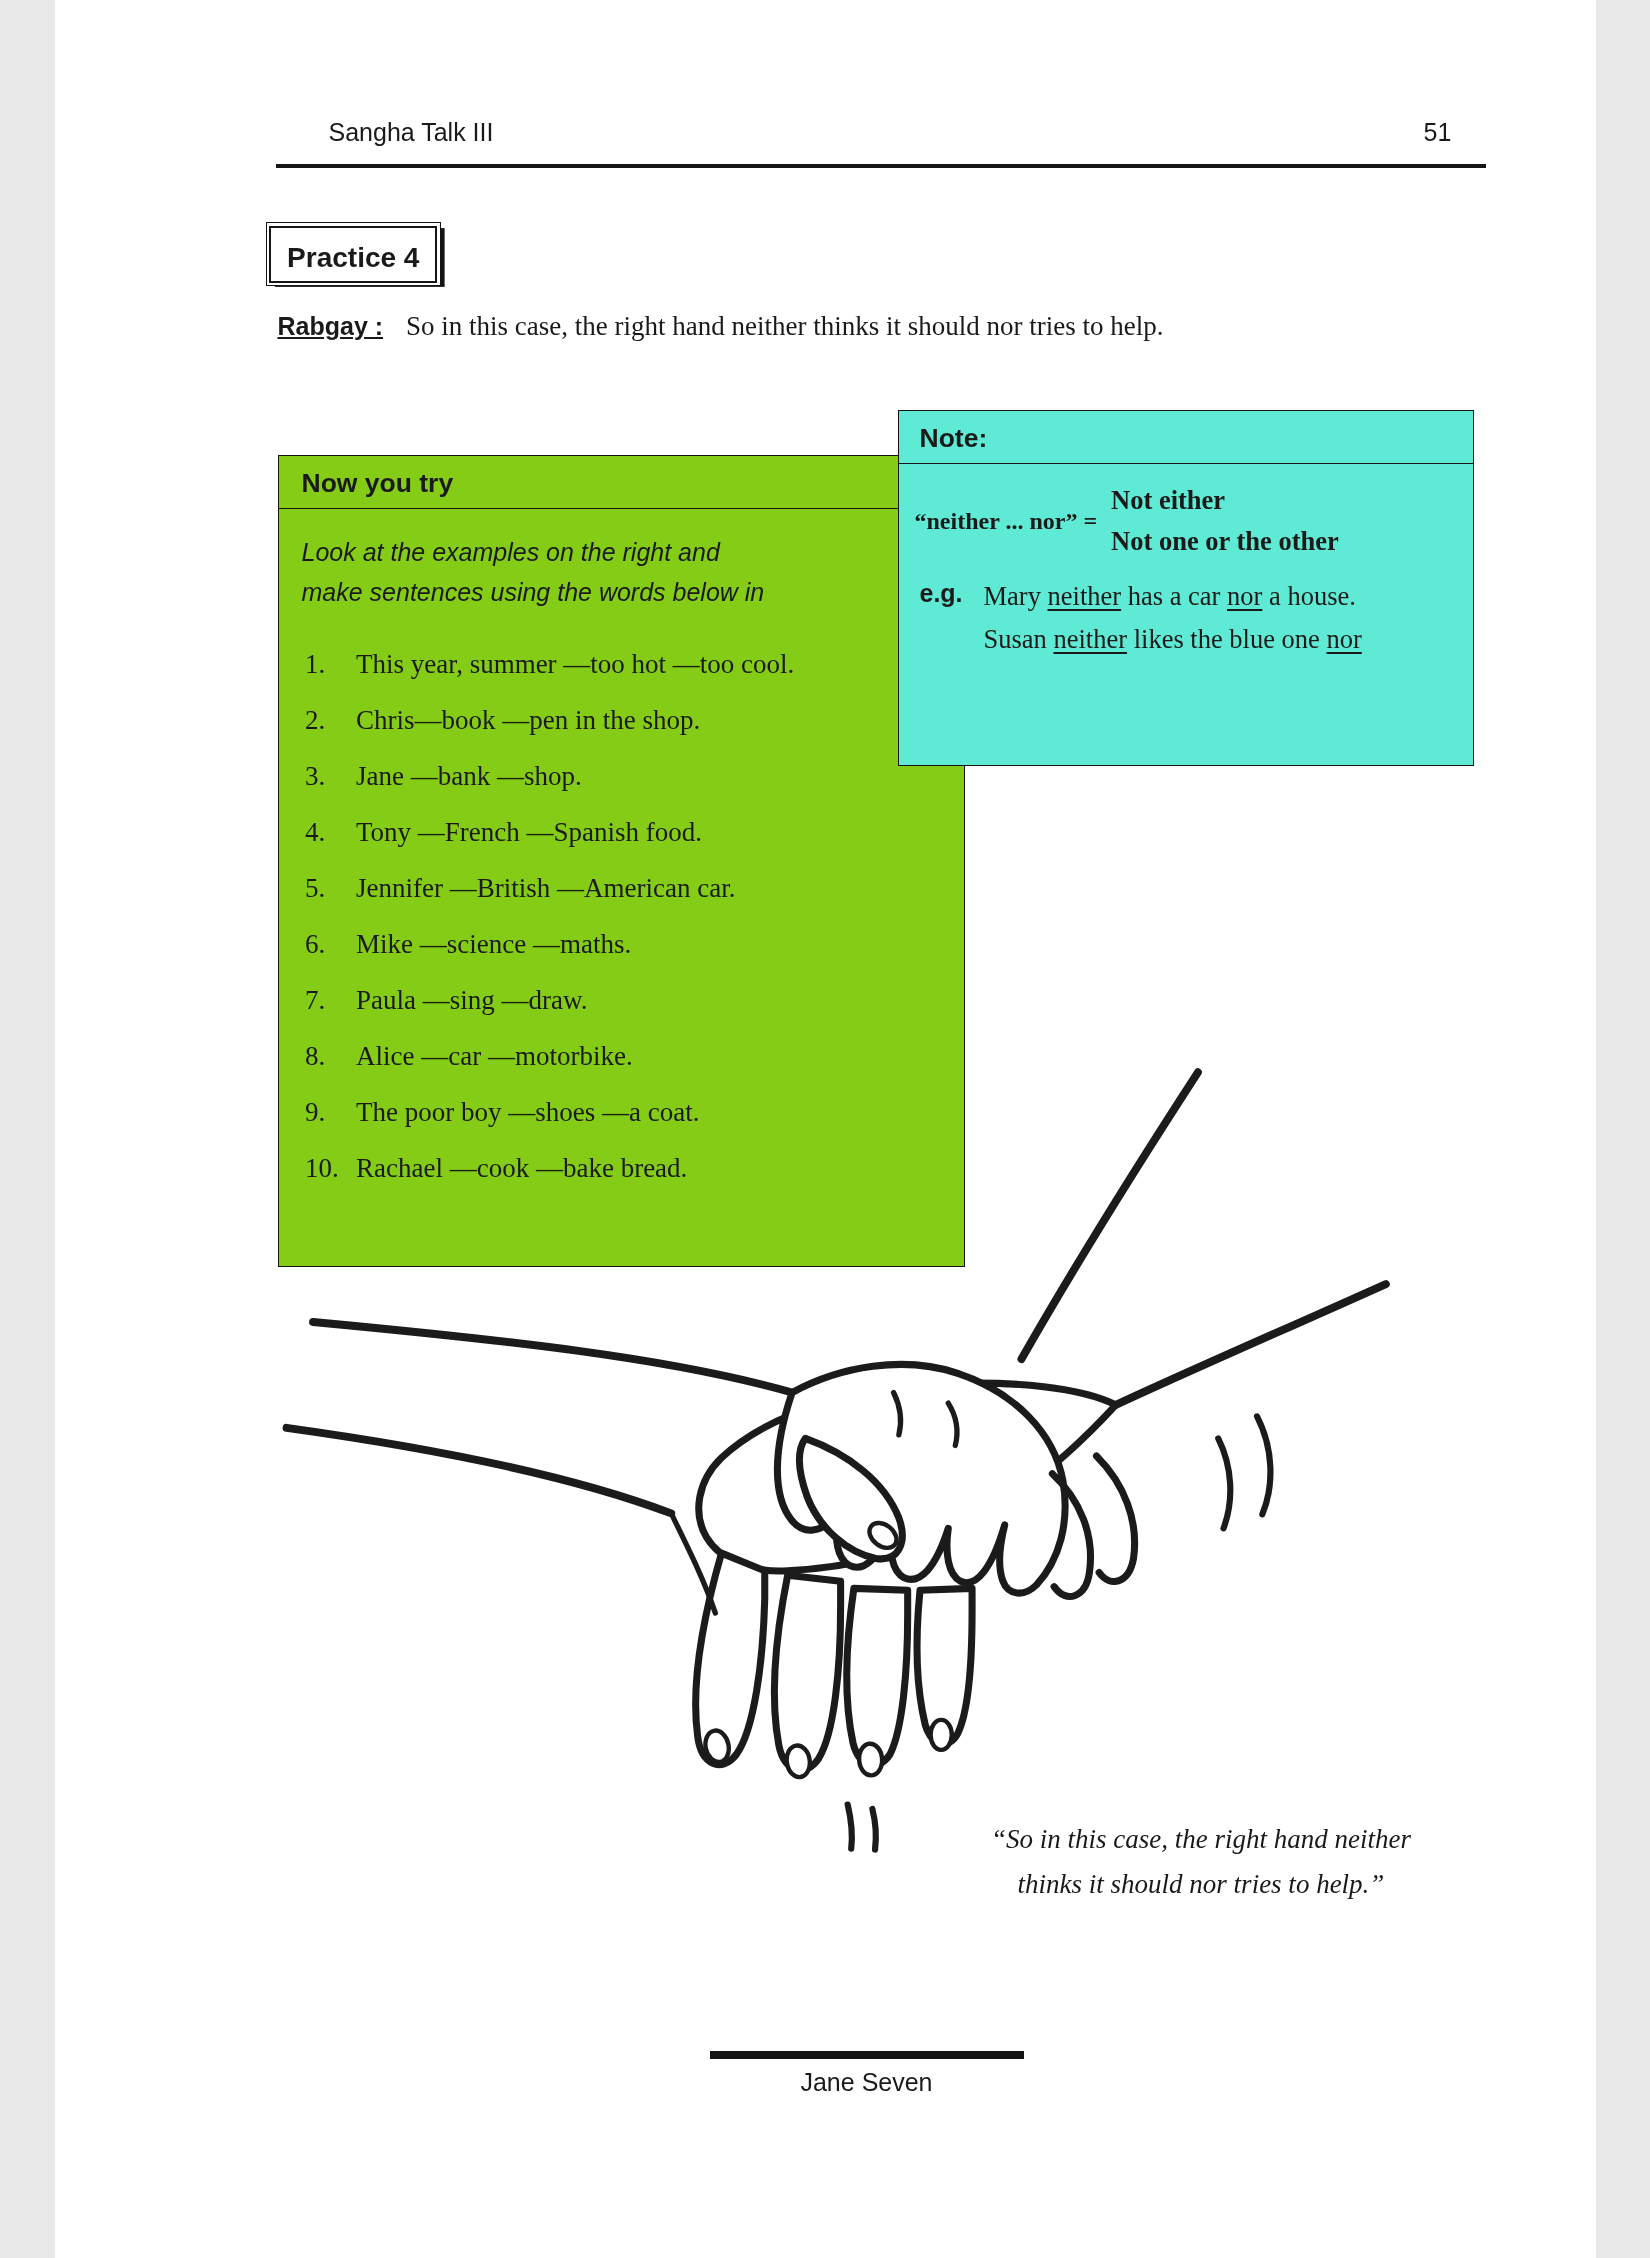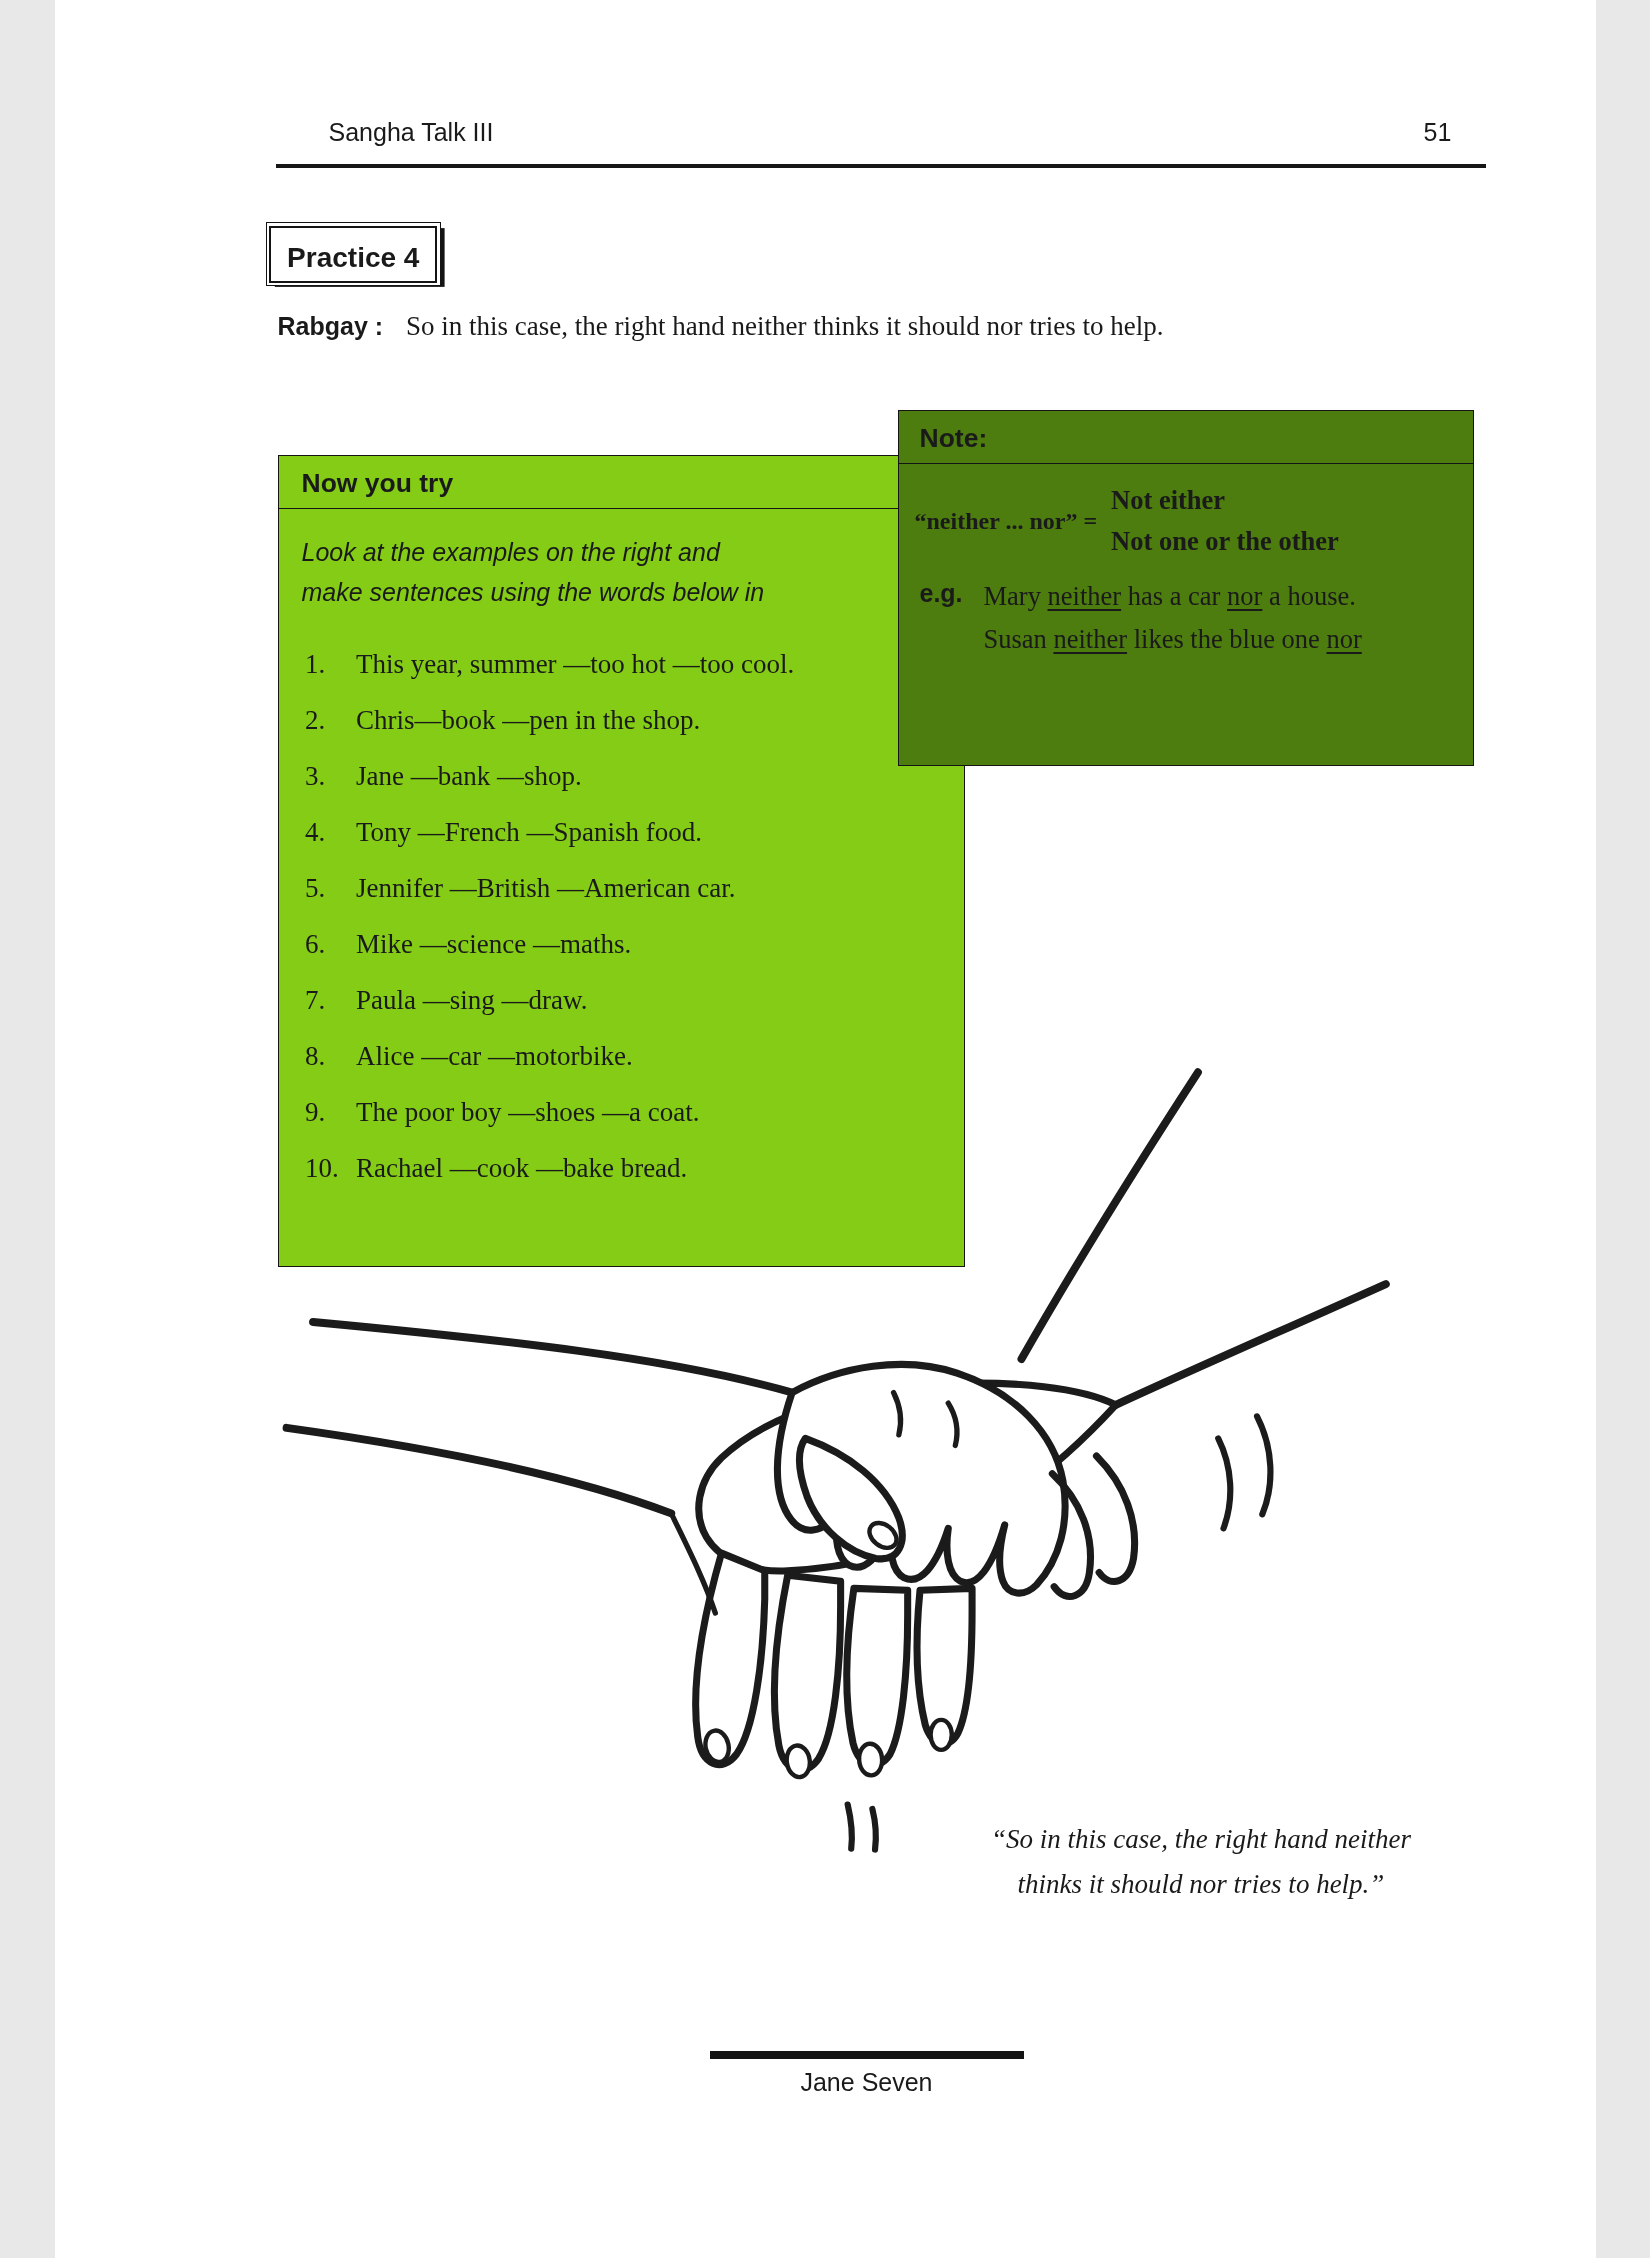--- a/index.html
+++ b/index.html
@@ -21,42 +21,42 @@
     border:1.8px solid #141414; padding:2.6px;
     box-shadow:6.2px 3.5px 0 -2.6px #141414;
   }
   .practice-inner {
     border:2.6px solid #141414; padding:14px 16px 7px;
     font-family:"Liberation Sans",sans-serif; font-weight:bold; font-size:28px;
   }
 
   
   .dialogue { position:absolute; left:223px; top:311px; width:1235px; display:flex; align-items:baseline; }
-  .speaker  { font-family:"Liberation Sans",sans-serif; font-weight:bold; font-size:25px; margin-right:23px; }
+  .speaker  { font-family:"Liberation Sans",sans-serif; font-weight:bold; font-size:25px; margin-right:23px;text-decoration:underline; }
   .dialogue-text { font-size:27px; }
 
   
   .nyt-box {
     position:absolute; left:223px; top:455px; width:687px; height:812px;
     border:1.8px solid #141414; background:#84cc16; z-index:1; box-sizing:border-box;
   }
   .box-title {
     font-family:"Liberation Sans",sans-serif; font-weight:bold; font-size:26.5px;
     padding:11.5px 0 9.7px 23px; border-bottom:1.8px solid #141414;
   }
   .instructions { font-family:"Liberation Sans",sans-serif; font-style:italic; font-size:25px;
     padding:23px 0 0 23px; line-height:40px; }
   .nyt-list { margin-top:37px; padding-left:26.5px; font-size:27px; }
   .nyt-item { display:flex; margin-bottom:25px; line-height:31px; }
   .item-num { width:51px; flex:none; }
 
   
   .note-box {
     position:absolute; left:843px; top:410px; width:576px; height:356px;
-    border:1.8px solid #141414; background:#4d7c0f; z-index:2; box-sizing:border-box;
+    border:1.8px solid #141414; background:#5eead4; z-index:2; box-sizing:border-box;
   }
   .note-title {
     font-family:"Liberation Sans",sans-serif; font-weight:bold; font-size:26.5px;
     padding:11.5px 0 9.7px 21px; border-bottom:1.8px solid #141414;
   }
   .phrase-row { display:flex; align-items:center; padding:16px 0 0 16px; }
   .phrase { font-weight:bold; font-size:24px; white-space:nowrap; }
   .defs { font-weight:bold; font-size:26.5px; line-height:41px; margin-left:14px; }
   .eg-block { position:relative; margin-top:12.4px; }
   .eg-label { position:absolute; left:21px; top:4.4px; font-family:"Liberation Sans",sans-serif; font-weight:bold; font-size:25px; }

